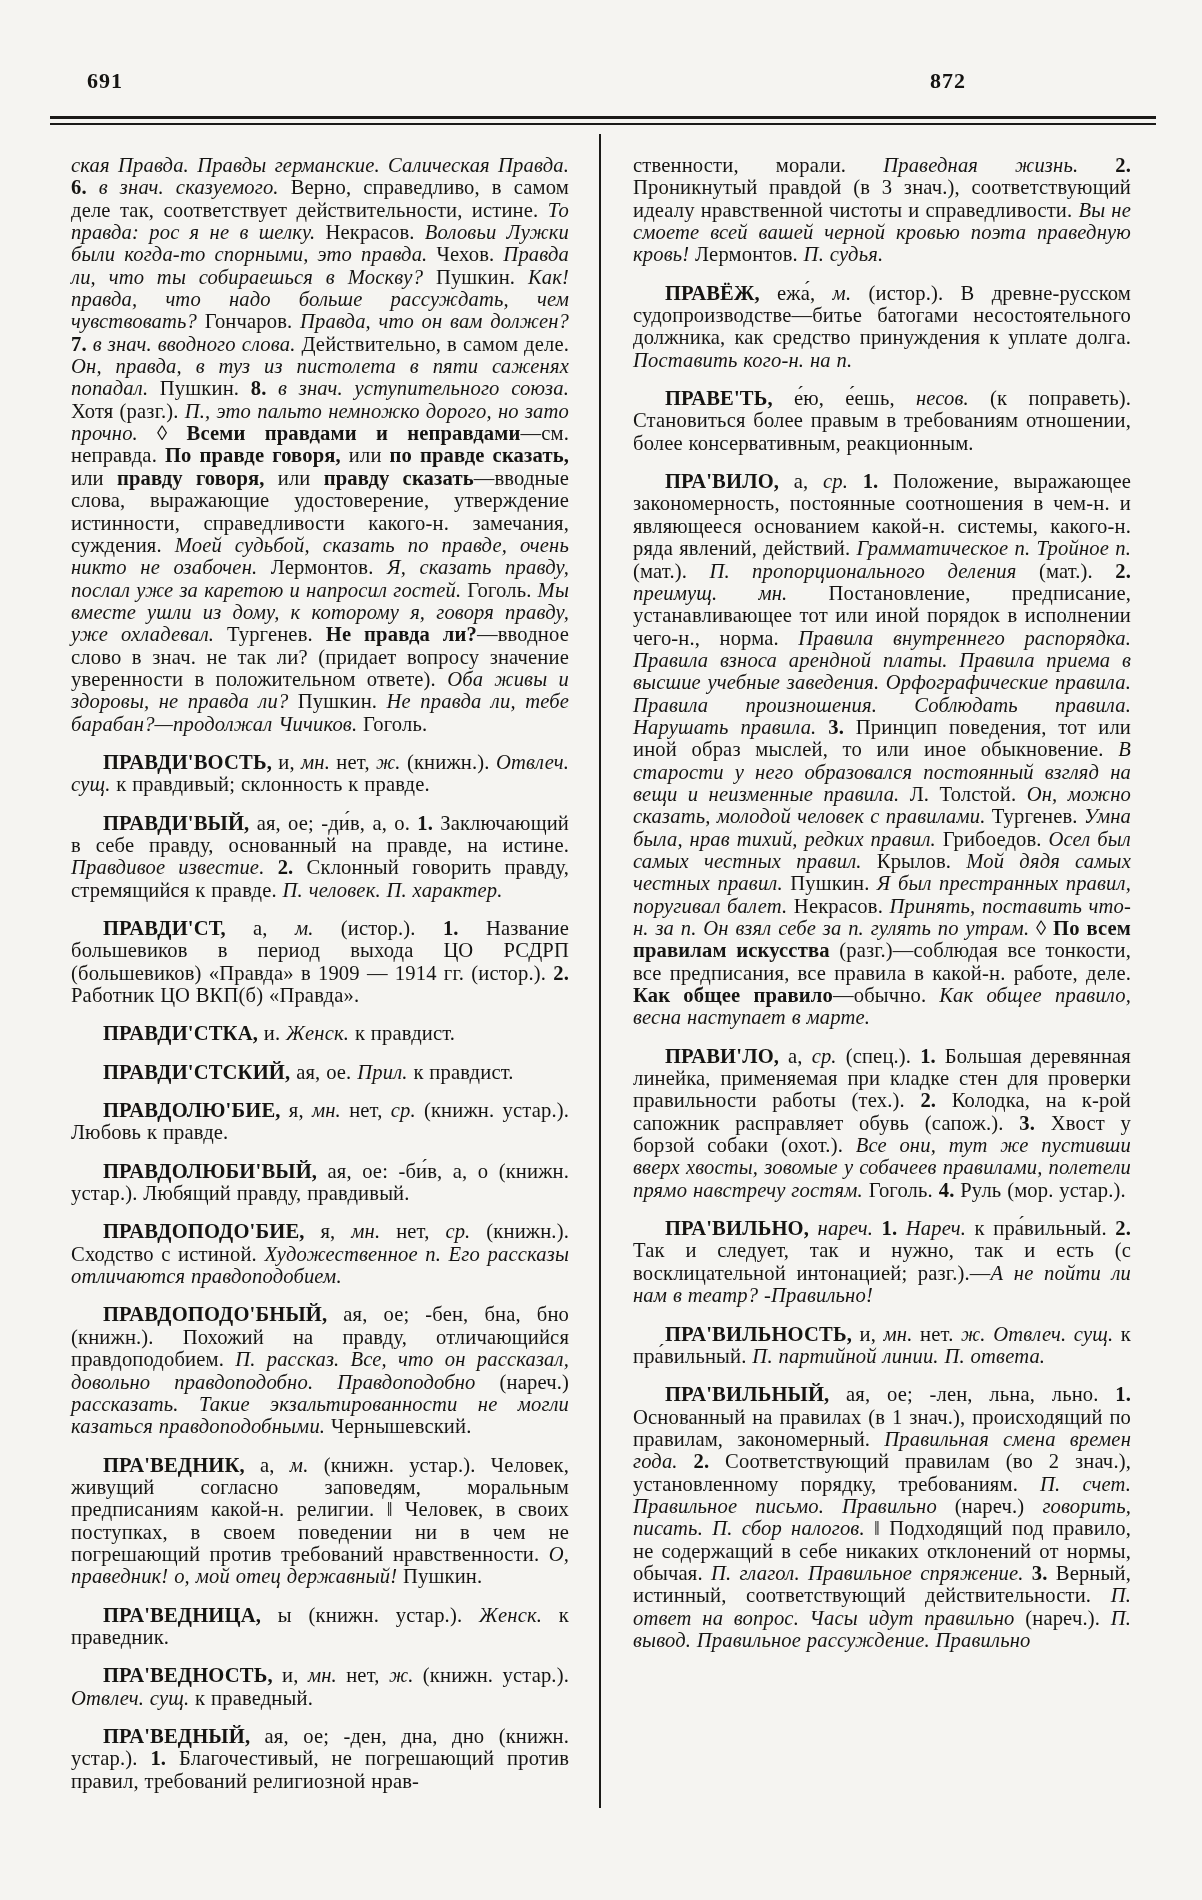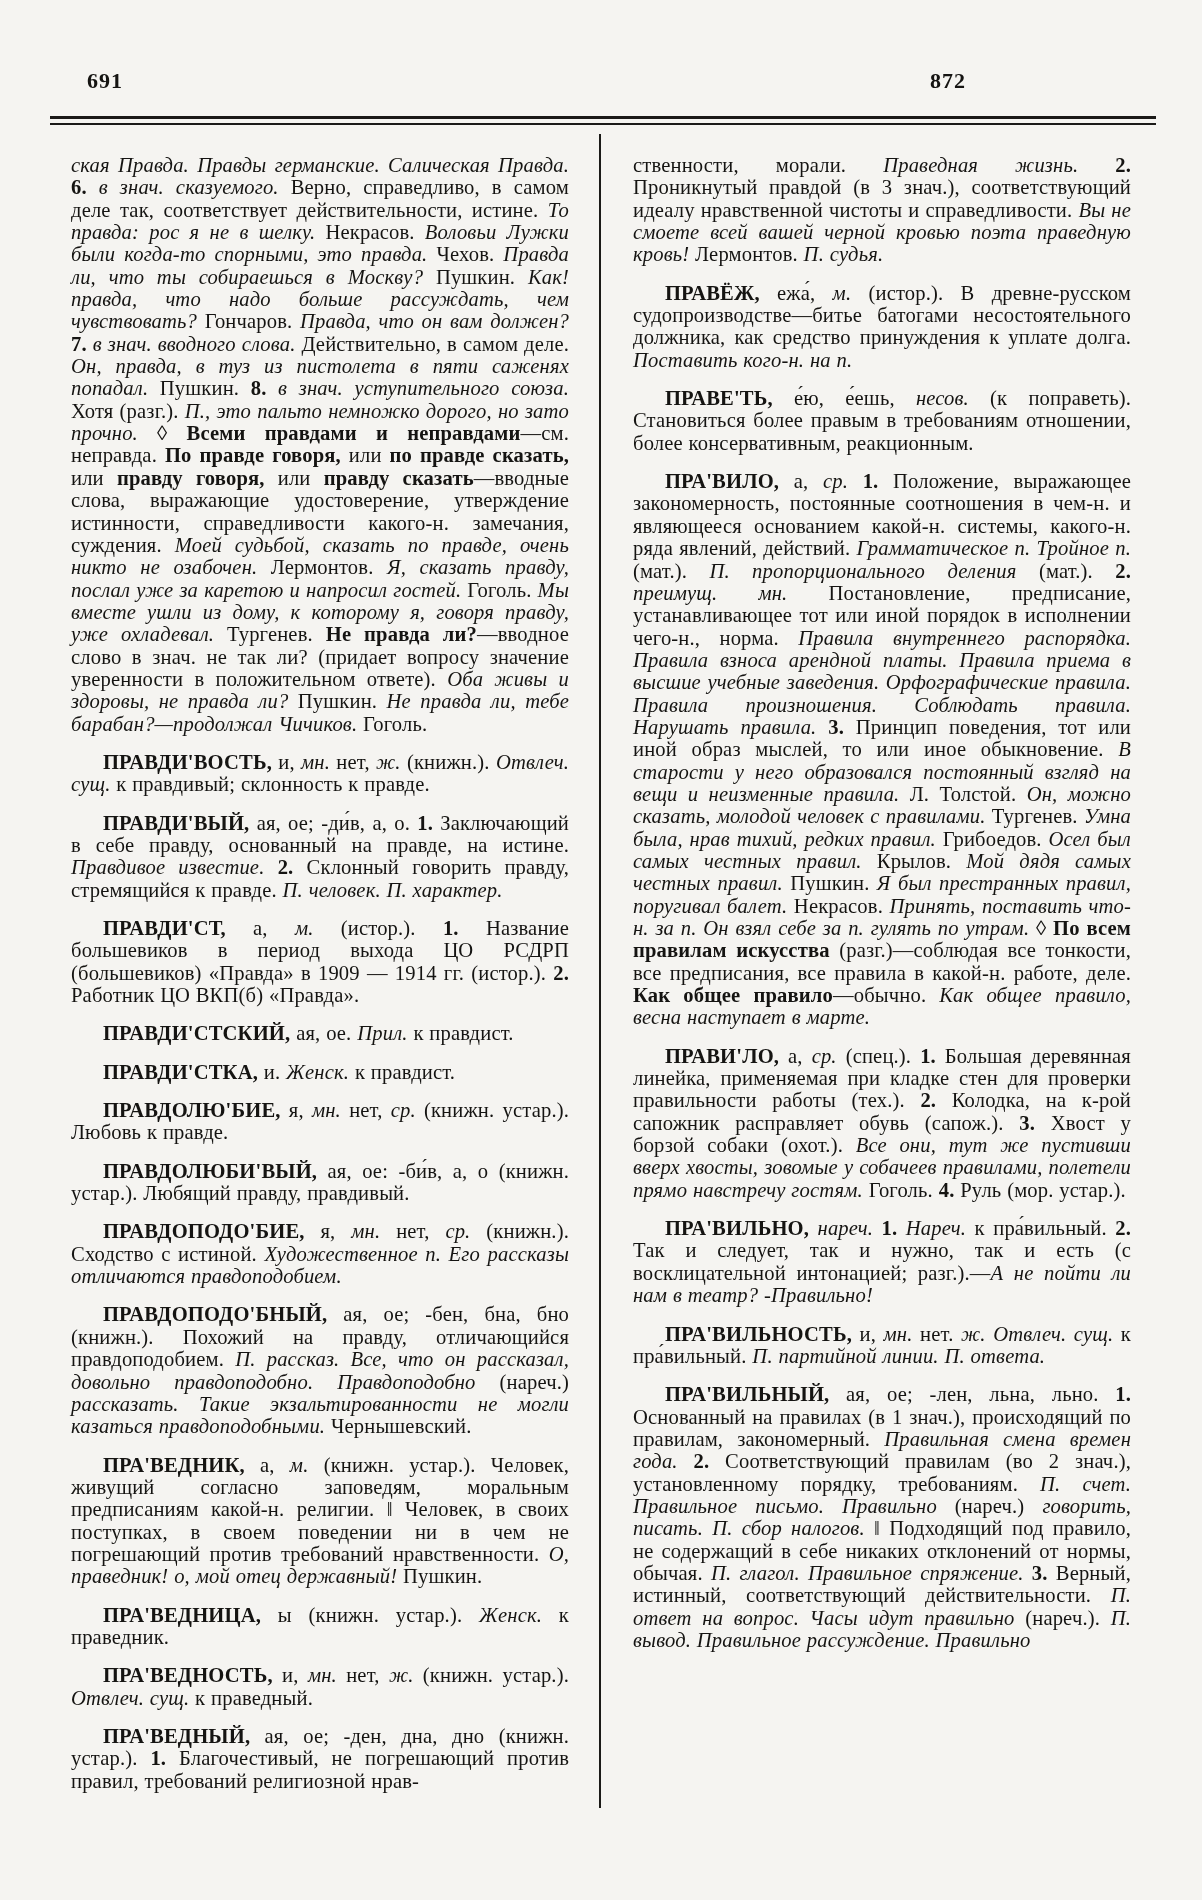--- a/index.html
+++ b/index.html
@@ -54,22 +54,22 @@
     <span class="pnum left">691</span>
     <span class="pnum right">872</span>
   </div>
   <div class="rule"></div>
   <div class="columns">
     <div class="col" id="col-left">
         <p class="para"><span class="i">ская Правда. Правды германские. Салическая Правда. </span><span class="b">6. </span><span class="i">в знач. сказуемого. </span><span>Верно, справедливо, в самом деле так, соответствует действительности, истине. </span><span class="i">То правда: рос я не в шелку. </span><span>Некрасов. </span><span class="i">Воловьи Лужки были когда-то спорными, это правда. </span><span>Чехов. </span><span class="i">Правда ли, что ты собираешься в Москву? </span><span>Пушкин. </span><span class="i">Как! правда, что надо больше рассуждать, чем чувствовать? </span><span>Гончаров. </span><span class="i">Правда, что он вам должен? </span><span class="b">7. </span><span class="i">в знач. вводного слова. </span><span>Действительно, в самом деле. </span><span class="i">Он, правда, в туз из пистолета в пяти саженях попадал. </span><span>Пушкин. </span><span class="b">8. </span><span class="i">в знач. уступительного союза. </span><span>Хотя (разг.). </span><span class="i">П., это пальто немножко дорого, но зато прочно. </span><span>◊ </span><span class="b">Всеми правдами и неправдами</span><span>—см. неправда. </span><span class="b">По правде говоря, </span><span>или </span><span class="b">по правде сказать, </span><span>или </span><span class="b">правду говоря, </span><span>или </span><span class="b">правду сказать</span><span>—вводные слова, выражающие удостоверение, утверждение истинности, справедливости какого-н. замечания, суждения. </span><span class="i">Моей судьбой, сказать по правде, очень никто не озабочен. </span><span>Лермонтов. </span><span class="i">Я, сказать правду, послал уже за каретою и напросил гостей. </span><span>Гоголь. </span><span class="i">Мы вместе ушли из дому, к которому я, говоря правду, уже охладевал. </span><span>Тургенев. </span><span class="b">Не правда ли?</span><span>—вводное слово в знач. не так ли? (придает вопросу значение уверенности в положительном ответе). </span><span class="i">Оба живы и здоровы, не правда ли? </span><span>Пушкин. </span><span class="i">Не правда ли, тебе барабан?—продолжал Чичиков. </span><span>Гоголь.</span></p>
         <p class="para ind"><span class="b">ПРАВДИ'ВОСТЬ, </span><span>и, </span><span class="i">мн. </span><span>нет, </span><span class="i">ж. </span><span>(книжн.). </span><span class="i">Отвлеч. сущ. </span><span>к правдивый; склонность к правде.</span></p>
         <p class="para ind"><span class="b">ПРАВДИ'ВЫЙ, </span><span>ая, ое; -ди́в, а, о. </span><span class="b">1. </span><span>Заключающий в себе правду, основанный на правде, на истине. </span><span class="i">Правдивое известие. </span><span class="b">2. </span><span>Склонный говорить правду, стремящийся к правде. </span><span class="i">П. человек. П. характер.</span></p>
         <p class="para ind"><span class="b">ПРАВДИ'СТ, </span><span>а, </span><span class="i">м. </span><span>(истор.). </span><span class="b">1. </span><span>Название большевиков в период выхода ЦО РСДРП (большевиков) «Правда» в 1909 — 1914 гг. (истор.). </span><span class="b">2. </span><span>Работник ЦО ВКП(б) «Правда».</span></p>
+        <p class="para ind"><span class="b">ПРАВДИ'СТКА, </span><span>и. </span><span class="i">Женск. </span><span>к правдист.</span></p>
         <p class="para ind"><span class="b">ПРАВДИ'СТСКИЙ, </span><span>ая, ое. </span><span class="i">Прил. </span><span>к правдист.</span></p>
-        <p class="para ind"><span class="b">ПРАВДИ'СТКА, </span><span>и. </span><span class="i">Женск. </span><span>к правдист.</span></p>
         <p class="para ind"><span class="b">ПРАВДОЛЮ'БИЕ, </span><span>я, </span><span class="i">мн. </span><span>нет, </span><span class="i">ср. </span><span>(книжн. устар.). Любовь к правде.</span></p>
         <p class="para ind"><span class="b">ПРАВДОЛЮБИ'ВЫЙ, </span><span>ая, ое: -би́в, а, о (книжн. устар.). Любящий правду, правдивый.</span></p>
         <p class="para ind"><span class="b">ПРАВДОПОДО'БИЕ, </span><span>я, </span><span class="i">мн. </span><span>нет, </span><span class="i">ср. </span><span>(книжн.). Сходство с истиной. </span><span class="i">Художественное п. Его рассказы отличаются правдоподобием.</span></p>
         <p class="para ind"><span class="b">ПРАВДОПОДО'БНЫЙ, </span><span>ая, ое; -бен, бна, бно (книжн.). Похожий на правду, отличающийся правдоподобием. </span><span class="i">П. рассказ. Все, что он рассказал, довольно правдоподобно. Правдоподобно </span><span>(нареч.) </span><span class="i">рассказать. Такие экзальтированности не могли казаться правдоподобными. </span><span>Чернышевский.</span></p>
         <p class="para ind"><span class="b">ПРА'ВЕДНИК, </span><span>а, </span><span class="i">м. </span><span>(книжн. устар.). Человек, живущий согласно заповедям, моральным предписаниям какой-н. религии. ‖ Человек, в своих поступках, в своем поведении ни в чем не погрешающий против требований нравственности. </span><span class="i">О, праведник! о, мой отец державный! </span><span>Пушкин.</span></p>
         <p class="para ind"><span class="b">ПРА'ВЕДНИЦА, </span><span>ы (книжн. устар.). </span><span class="i">Женск. </span><span>к праведник.</span></p>
         <p class="para ind"><span class="b">ПРА'ВЕДНОСТЬ, </span><span>и, </span><span class="i">мн. </span><span>нет, </span><span class="i">ж. </span><span>(книжн. устар.). </span><span class="i">Отвлеч. сущ. </span><span>к праведный.</span></p>
         <p class="para ind"><span class="b">ПРА'ВЕДНЫЙ, </span><span>ая, ое; -ден, дна, дно (книжн. устар.). </span><span class="b">1. </span><span>Благочестивый, не погрешающий против правил, требований религиозной нрав-</span></p>
       </div>
     <div class="gutter"></div>

